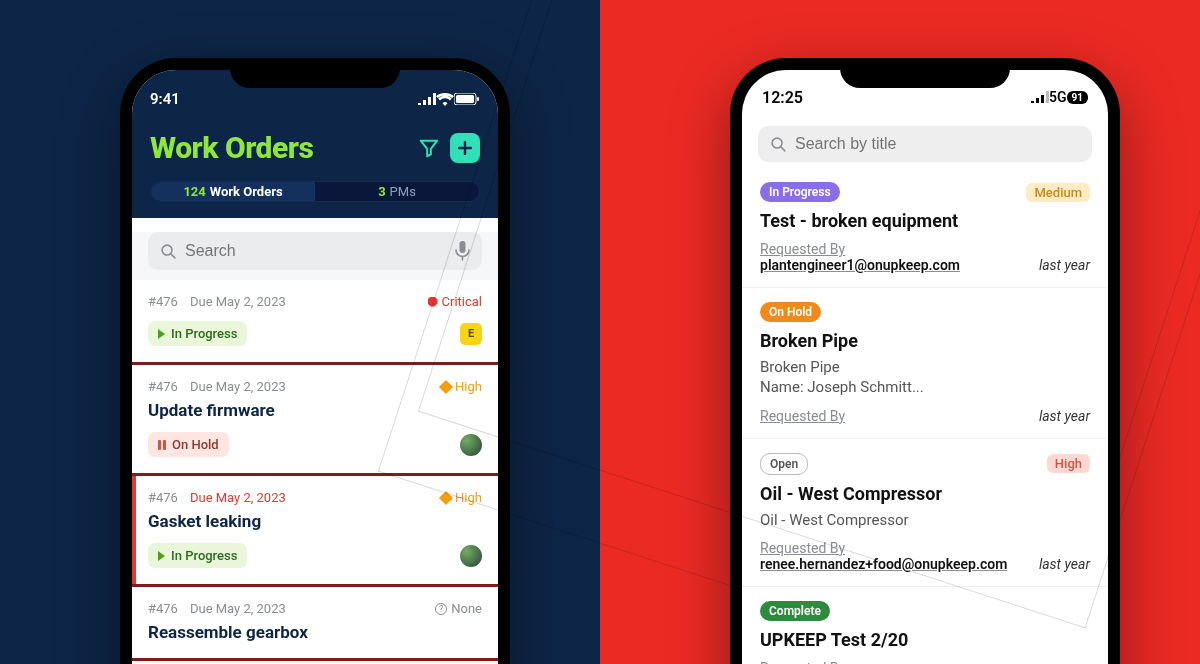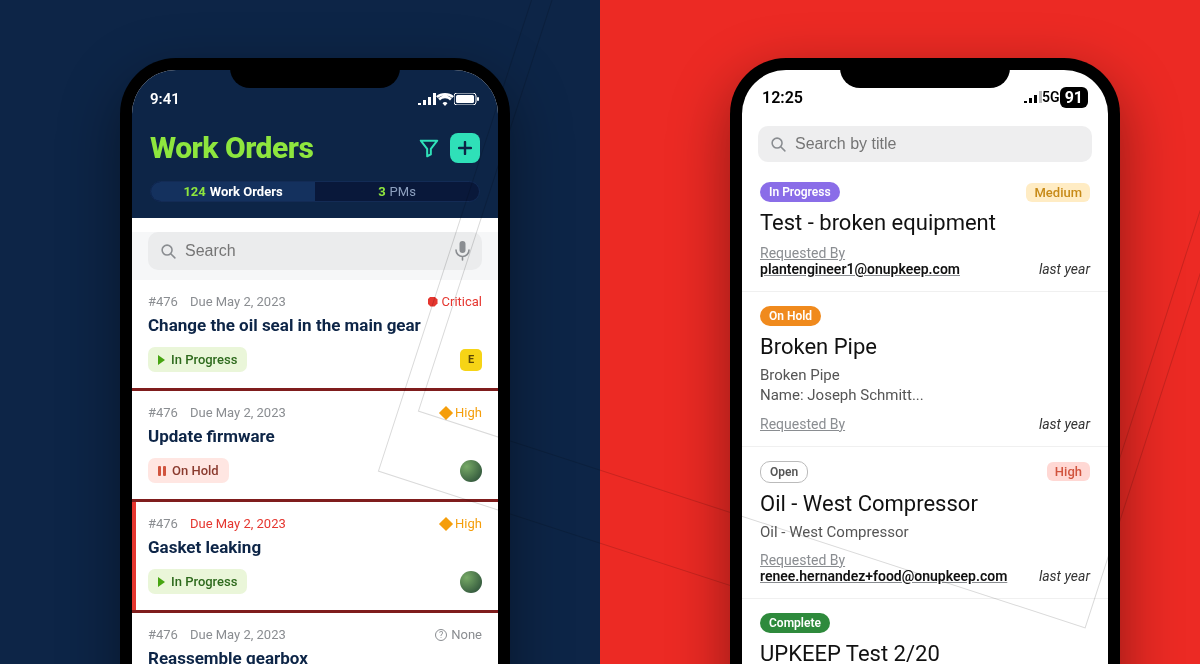--- a/index.html
+++ b/index.html
@@ -68,34 +68,34 @@
   .chip.prog{ background:#eaf6d9; color:#2e6a1d;}
   .chip.prog .tri{ width:0;height:0;border-left:7px solid #47a511;border-top:5px solid transparent;border-bottom:5px solid transparent;}
   .chip.hold{ background:#ffe6e2; color:#8a3a2e;}
   .chip.hold .pause{ display:inline-flex; gap:2px;}
   .chip.hold .pause span{ width:3px;height:10px;background:#d1543e;border-radius:1px;}
   .badge-e{ width:22px;height:22px;background:#f6d416;border-radius:5px;display:flex;align-items:center;justify-content:center;font-size:11px;font-weight:700;color:#5c4806;}
   .avatar{ width:22px;height:22px;border-radius:50%;background:radial-gradient(circle at 30% 30%, #7a6, #243);}
   
   .head-light { padding:12px 20px 8px; color:#000;}
   .head-light .status-bar{ font-size:16px;}
-  .bat { display:inline-flex; align-items:center; background:#000; color:#fff; font-size:16px; font-weight:700; padding:1px 5px; border-radius:6px;}
+  .bat { display:inline-flex; align-items:center; background:#000; color:#fff; font-size:10px; font-weight:700; padding:1px 5px; border-radius:6px;}
   .search2 { margin:6px 16px 6px; background:#eeeeef; border-radius:10px; display:flex; align-items:center; gap:8px; padding:9px 12px; color:#8a8d91;}
   .search2 input{ border:none;background:transparent;flex:1;font-size:16px;outline:none;}
   .r-card{ padding:14px 18px 14px; border-bottom:1px solid #f0f0f0;}
   .r-top{ display:flex; justify-content:space-between; align-items:center;}
   .pill{ font-size:12px; font-weight:600; padding:3px 9px; border-radius:10px; display:inline-block;}
   .pill.inprog{ background:#8a6de8; color:#fff;}
   .pill.hold{ background:#f08a1d; color:#fff;}
   .pill.open{ background:#fff; color:#555; border:1px solid #bbb;}
   .pill.complete{ background:#2e8a3c; color:#fff;}
   .sev{ font-size:13px; font-weight:500; padding:2px 8px; border-radius:6px;}
   .sev.med{ background:#ffecc4; color:#c78a17;}
   .sev.high{ background:#ffd8d4; color:#d1543e;}
-  .r-title{ font-size:22px; font-weight:400; color:#111; margin-top:8px;}
+  .r-title{ font-size:18px; font-weight:700; color:#111; margin-top:8px;}
   .r-sub{ color:#555; font-size:15px; margin-top:6px; line-height:1.35;}
   .r-foot{ display:flex; justify-content:space-between; align-items:flex-end; margin-top:10px;}
   .req{ color:#8a8d91; font-size:14px;text-decoration:underline;}
   .req .by{ display:block;}
   .req .email{ color:#111; font-weight:600; font-size:14px;}
   .ago{ color:#333; font-style:italic; font-size:14px;}
   svg{display:block;}
 </style>
 </head>
 <body>
@@ -157,21 +157,20 @@
                 <path d="M1 9a6.5 6.5 0 0013 0M7.5 15.5V19" stroke="#8a8d91" stroke-width="1.6" fill="none" stroke-linecap="round"></path>
               </svg>
           </div>
           <div id="left-list">
               <div class="card">
                 <div class="meta-row">
                   <span class="id">#476</span>
                   <span class="due ">Due May 2, 2023</span>
                   <span class="prio critical"><span class="dot oct"></span>Critical</span>
                 </div>
-                <div class="card-title">Change the oil seal in the main gear</div>
                 <div class="card-foot">
                   <span class="chip prog"><span class="tri"></span>In Progress</span>
                   <span style="flex:1"></span>
                   <span class="badge-e">E</span>
                 </div>
               </div>
               <div class="card">
                 <div class="meta-row">
                   <span class="id">#476</span>
                   <span class="due ">Due May 2, 2023</span>

